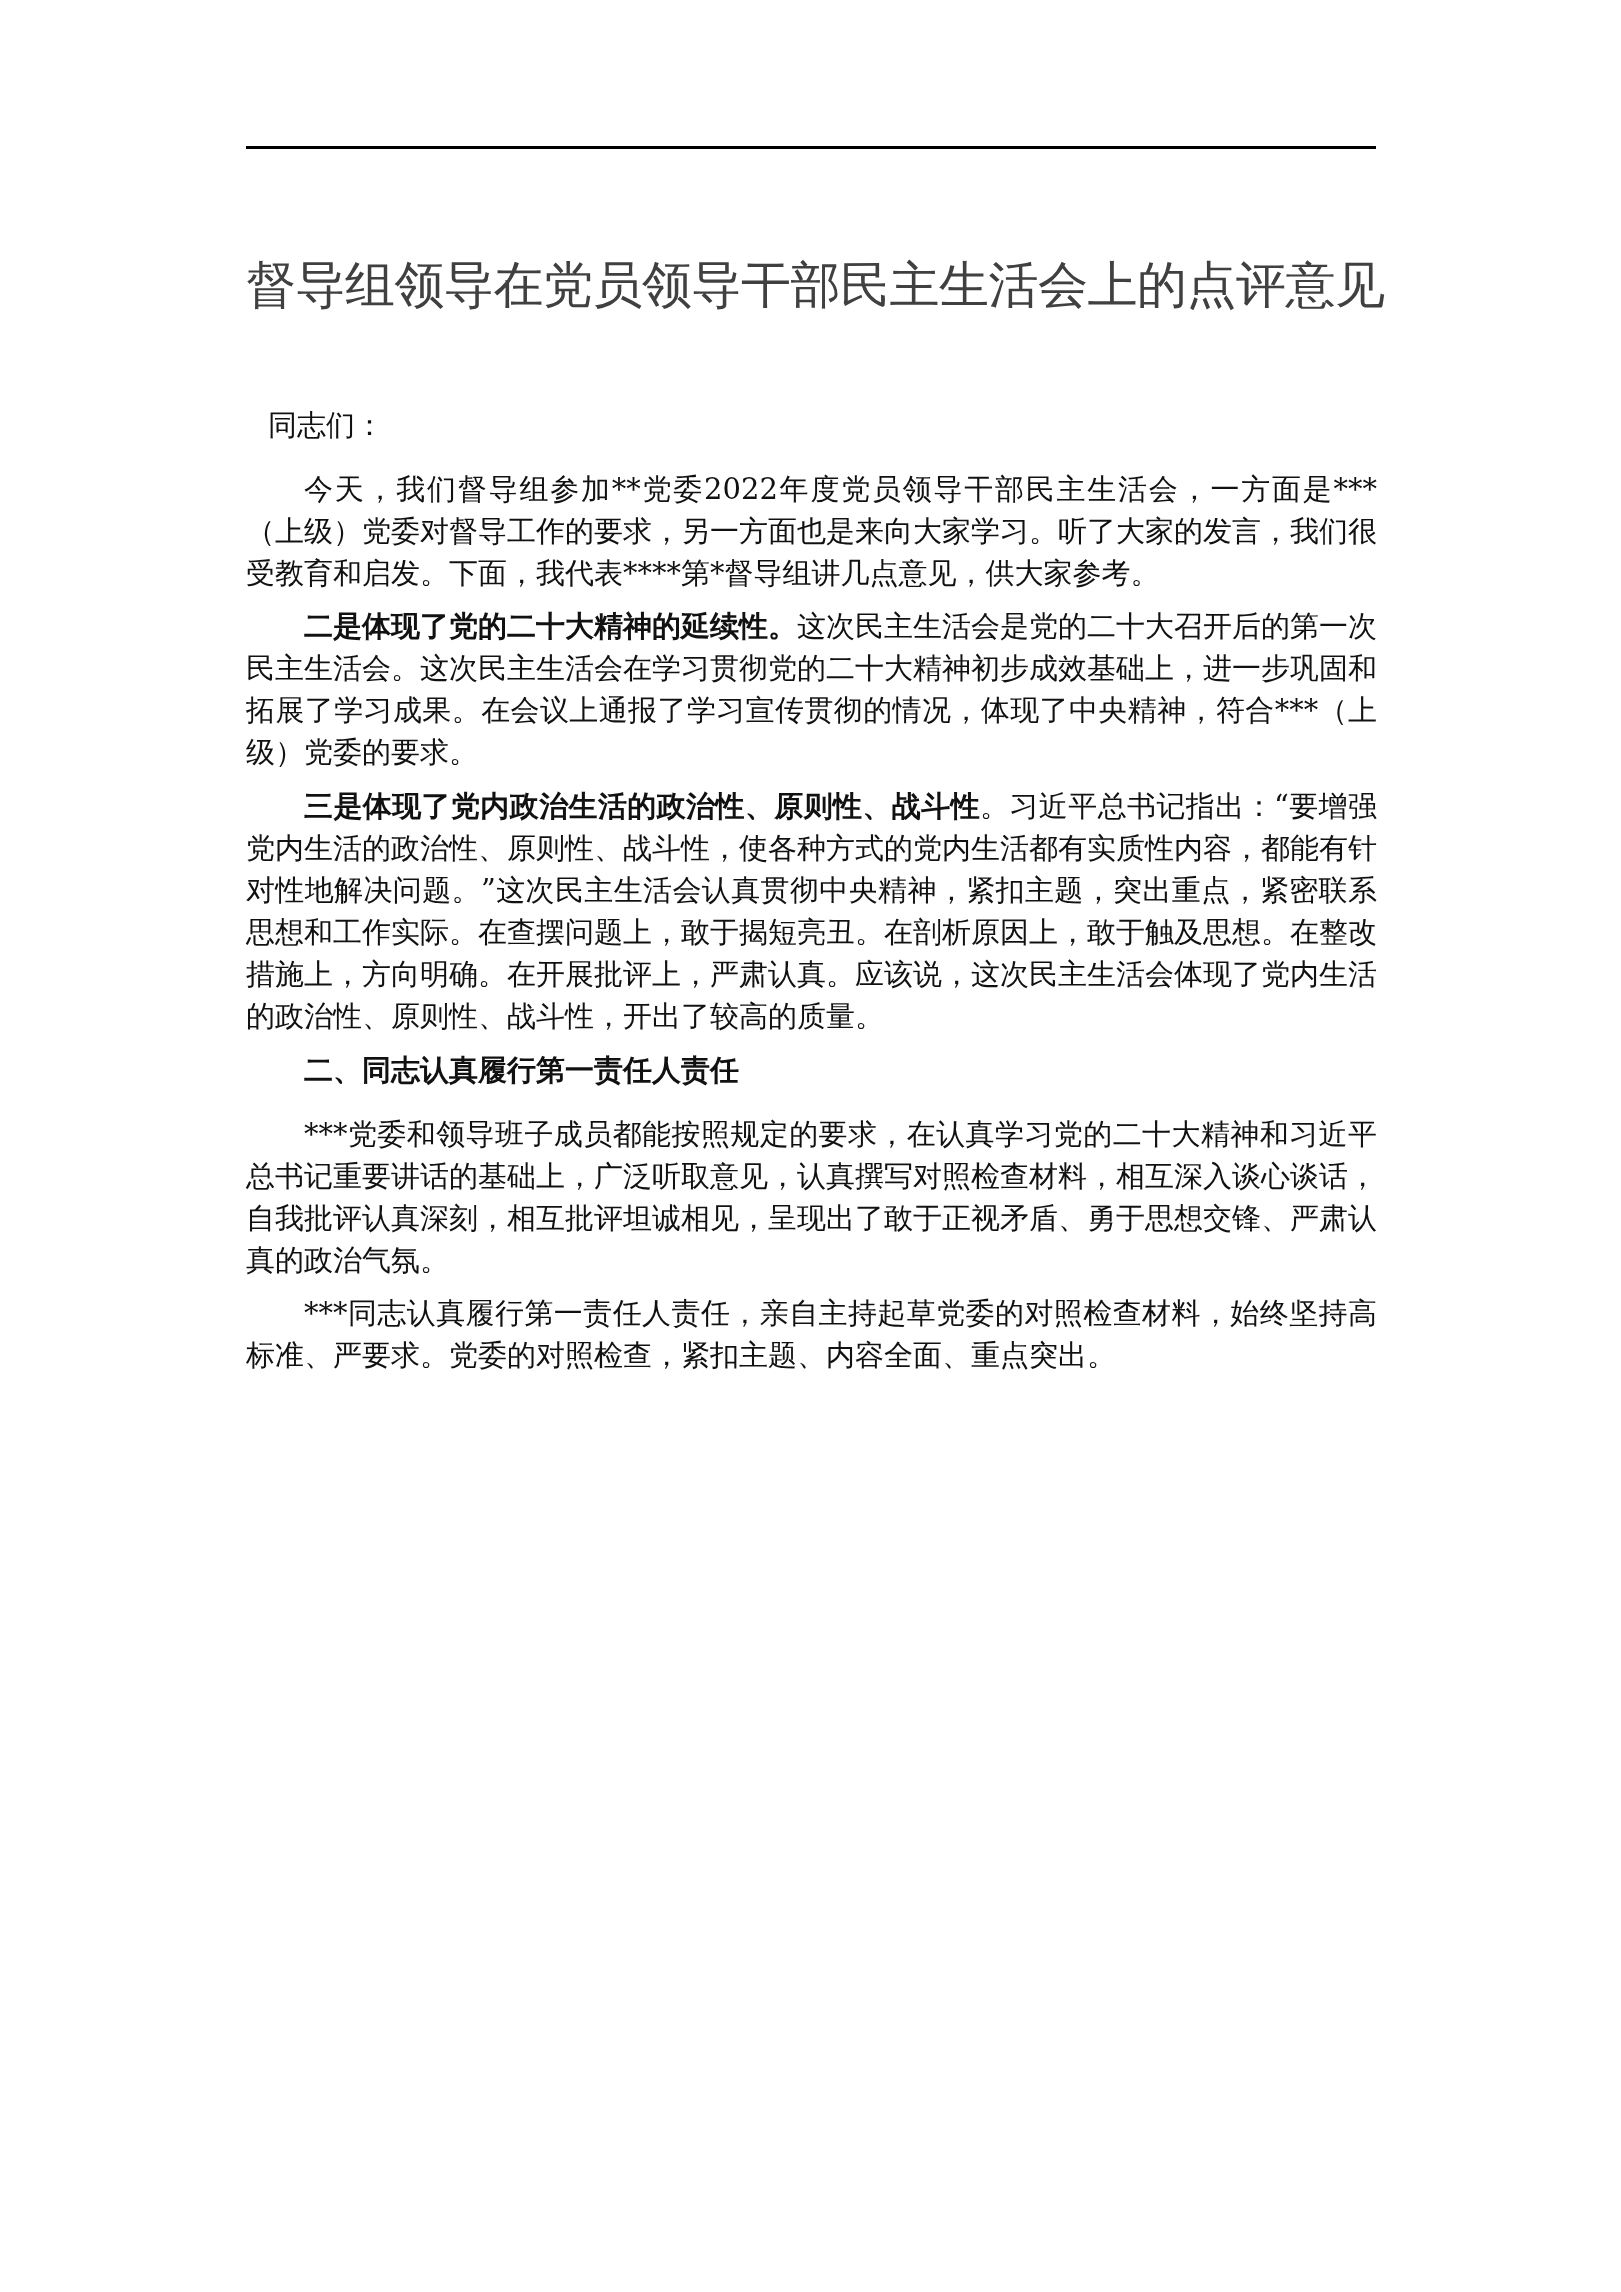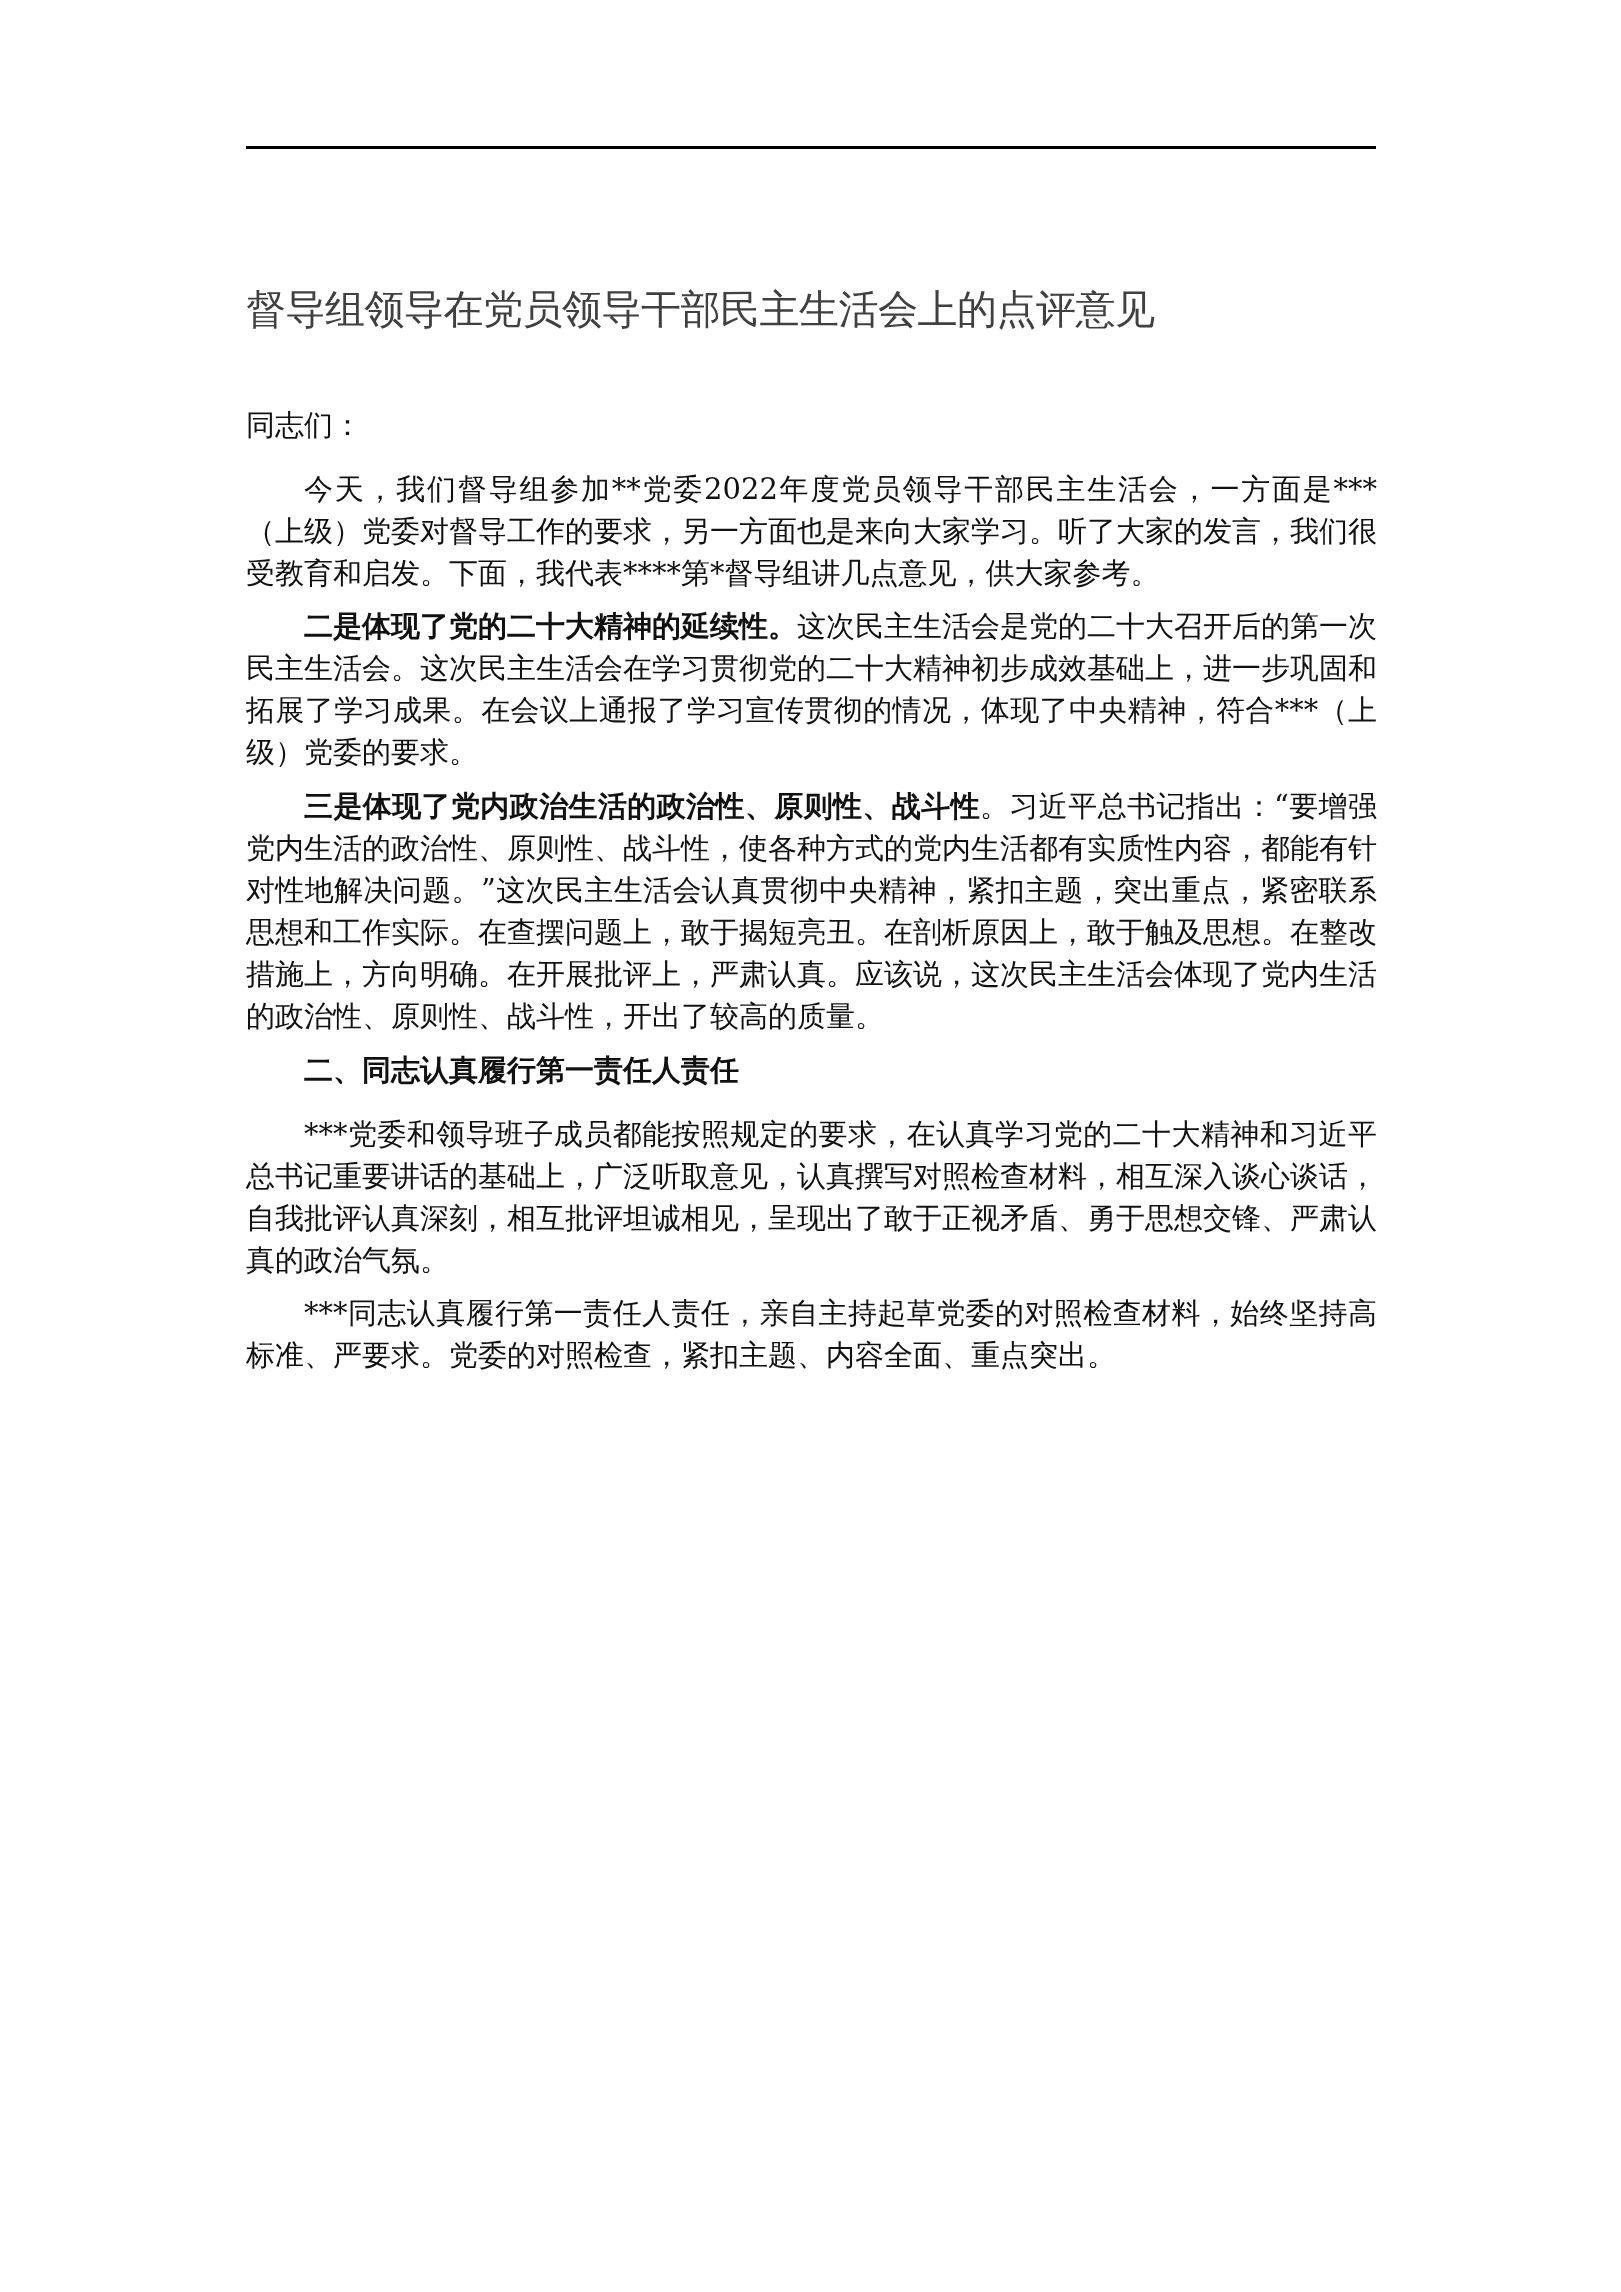--- a/index.html
+++ b/index.html
@@ -1,30 +1,30 @@
 <!DOCTYPE html>
 <html><head>
 <meta charset="utf-8">
 <style>
   html, body { margin: 0; padding: 0; background: #ffffff; }
   body { width: 1621px; height: 2293px; position: relative; overflow: hidden; }
   .page { position: absolute; left: 246px; top: 0; width: 1131px; }
   .rule { position: absolute; left: 0; top: 146px; width: 1130px; height: 2.9px; background: #000; }
   .title {
-    position: absolute; left: 0; top: 280px; width: 1137px;
-    font-family: "DejaVu Sans", sans-serif; font-size: 40px; line-height: 59px;
+    position: absolute; left: 0; top: 256px; width: 1137px;
+    font-family: "DejaVu Sans", sans-serif; font-size: 50px; line-height: 59px;
     color: #404040; white-space: nowrap; letter-spacing: -0.5px;
   }
   .body {
     position: absolute; left: 0; top: 404px; width: 1131px;
     font-family: "DejaVu Serif", serif; font-size: 29px; line-height: 42px; color: #111;
     text-align: justify;
   }
   .body p { margin: 0 0 11.8px 0; text-indent: 2em; }
-  .body p.salute { text-indent: 0; margin-bottom: 21.6px; }
+  .body p.salute { text-indent: 0; margin-bottom: 21.6px; margin-left: 22px; }
   .body p.heading { font-weight: bold; font-family: "DejaVu Sans", sans-serif; margin-bottom: 21.6px; }
   .body b { font-family: "DejaVu Sans", sans-serif; font-weight: bold; }
 </style>
 </head>
 <body>
 
 <div class="page">
   <div class="rule"></div>
   <div class="title">督导组领导在党员领导干部民主生活会上的点评意见</div>
 

